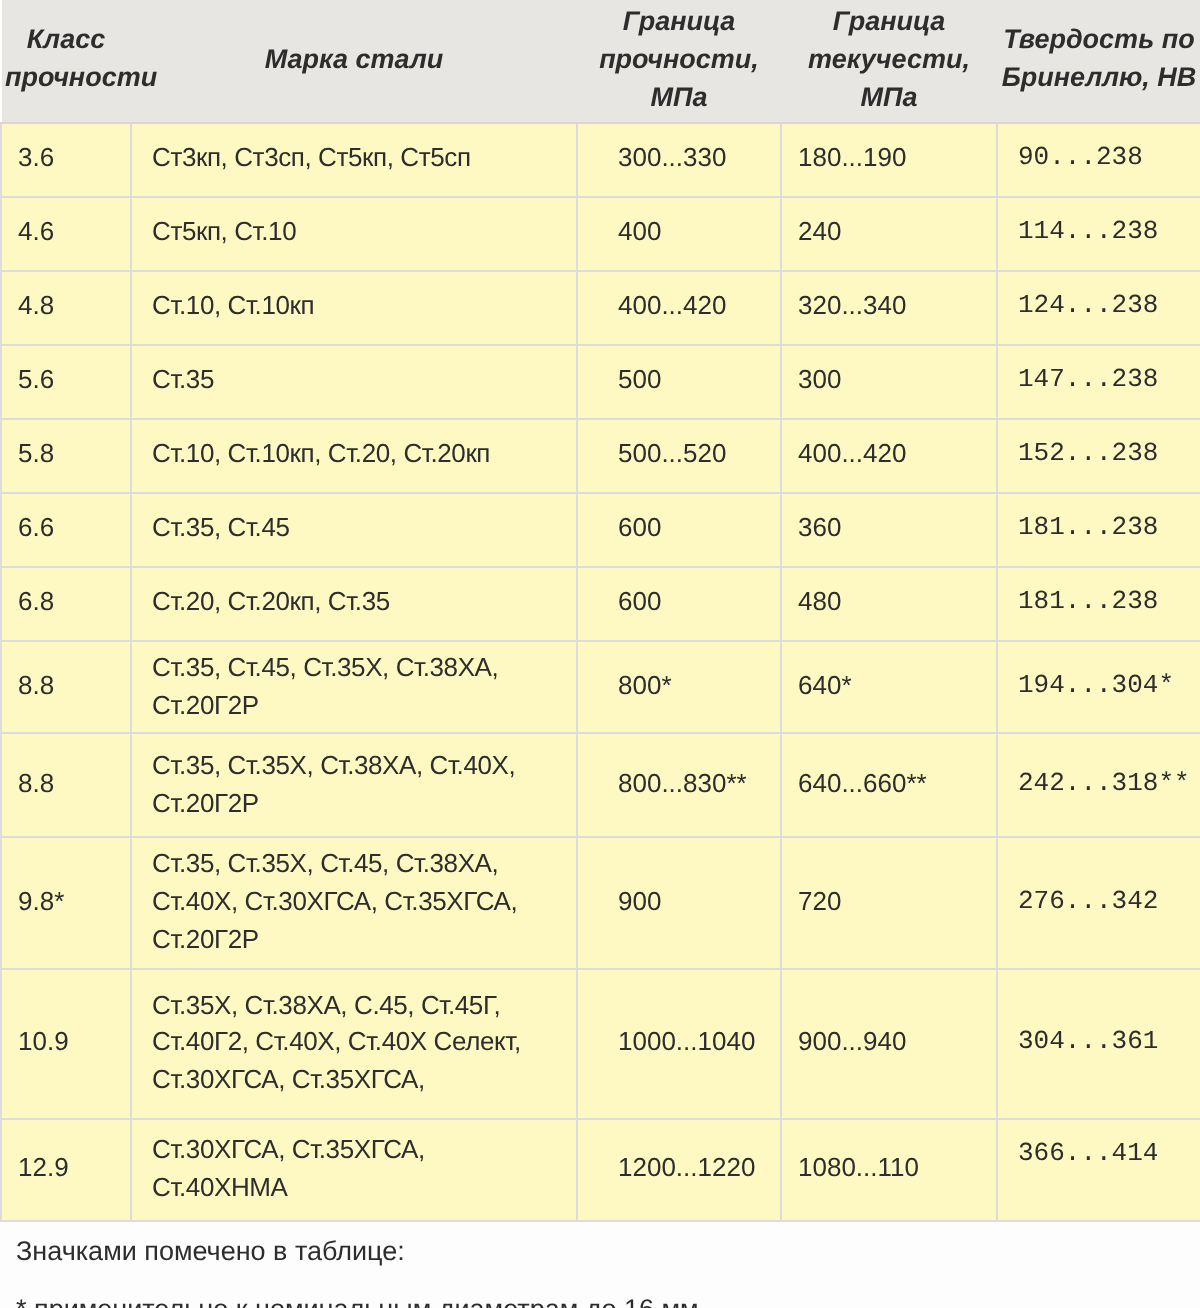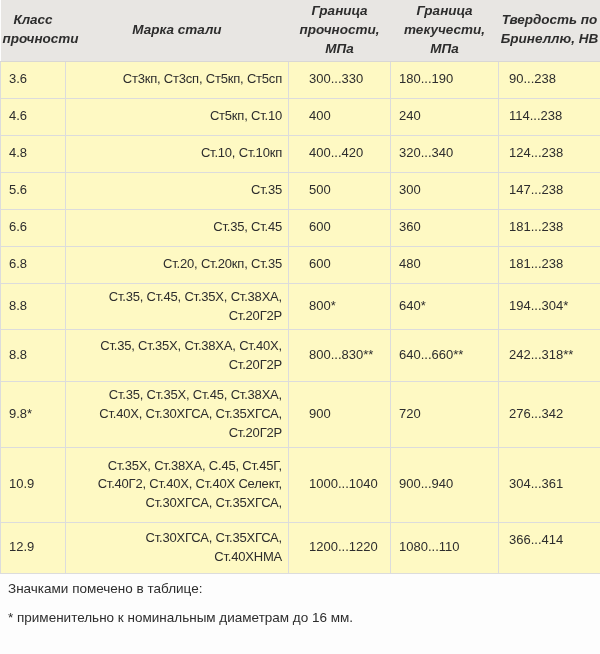--- a/index.html
+++ b/index.html
@@ -39,24 +39,24 @@
     border-bottom: 1px solid #d9d7d4;
   }
   td {
     border: 1px solid #dcdcdc;
     font-size: 13px;
     line-height: 1.45;
     vertical-align: middle;
     padding: 4px 6px 4px 8px;
     background: #fef9c3;
   }
-  td.col-grades   { padding-left: 10px; letter-spacing: -0.2px; text-align: right; }
+  td.col-grades   { padding-left: 10px; letter-spacing: -0.2px; }
   td.col-tensile  { padding-left: 20px; margin-left: 20px; }
   td.col-yield    { padding-left: 8px; }
-  td.col-hardness { padding-left: 10px; }
+  td.col-hardness { padding-left: 10px; font-family: Liberation Mono, monospace; }
 
   tr.h-s  { height: 37px; }
   tr.h-m  { height: 52px; }
   tr.h-m2 { height: 55px; }
   tr.h-l  { height: 75px; }
   tr.h-e  { height: 51px; }
 
   td.vtop { vertical-align: top; padding-top: 8px; }
 
   .footnotes {
@@ -117,20 +117,27 @@
         <td class="col-hardness">124...238</td>
       </tr>
       <tr class="h-s">
         <td class="col-class">5.6</td>
         <td class="col-grades">Ст.35</td>
         <td class="col-tensile">500</td>
         <td class="col-yield">300</td>
         <td class="col-hardness">147...238</td>
       </tr>
       <tr class="h-s">
+        <td class="col-class">5.8</td>
+        <td class="col-grades">Ст.10, Ст.10кп, Ст.20, Ст.20кп</td>
+        <td class="col-tensile">500...520</td>
+        <td class="col-yield">400...420</td>
+        <td class="col-hardness">152...238</td>
+      </tr>
+      <tr class="h-s">
         <td class="col-class">6.6</td>
         <td class="col-grades">Ст.35, Ст.45</td>
         <td class="col-tensile">600</td>
         <td class="col-yield">360</td>
         <td class="col-hardness">181...238</td>
       </tr>
       <tr class="h-s">
         <td class="col-class">6.8</td>
         <td class="col-grades">Ст.20, Ст.20кп, Ст.35</td>
         <td class="col-tensile">600</td>

